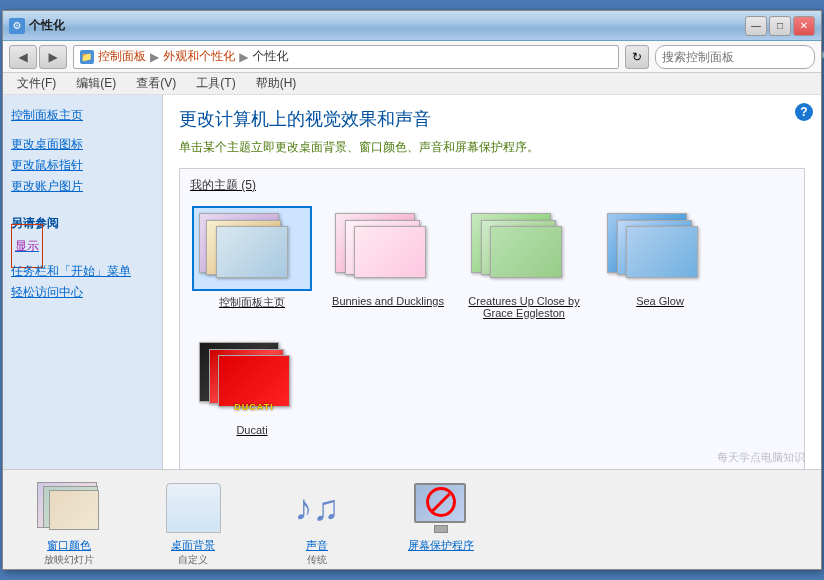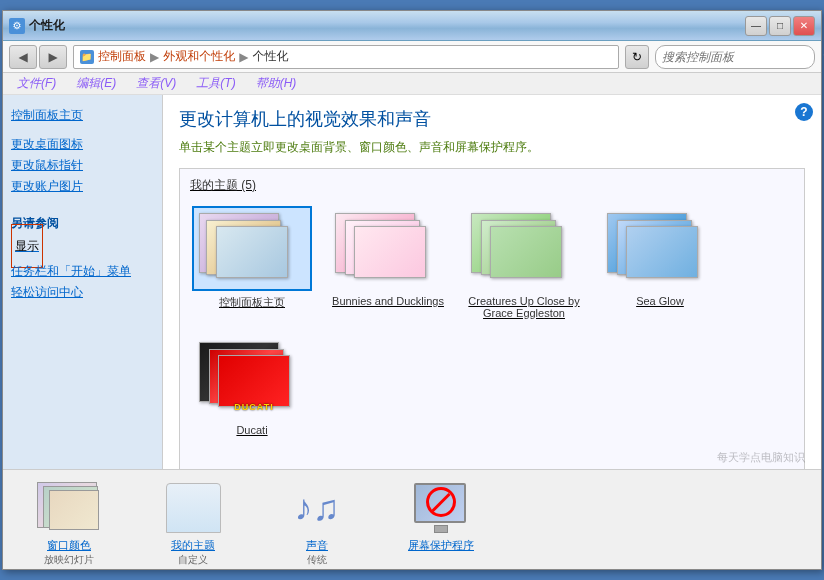--- a/index.html
+++ b/index.html
@@ -159,23 +159,22 @@
       border-bottom: 1px solid #ddd;
       display: flex;
       align-items: center;
       padding: 0 6px;
       gap: 4px;
     }
     .menu-item {
       padding: 2px 8px;
       cursor: pointer;
       font-size: 12px;
-      color: #8b5cf6;
+      color: #404040;
       border-radius: 2px;
-      font-style: italic;
     }
     
     .main-content {
       flex: 1;
       display: flex;
       overflow: hidden;
     }
     
     .sidebar {
       width: 160px;
@@ -192,21 +191,21 @@
     .sidebar-link {
       color: #0066cc;
       cursor: pointer;
       font-size: 12px;
       padding: 2px 0;
       text-decoration: underline;
       display: block;
     }
     .sidebar-link-boxed {
       border: 1px solid #cc3300;
-      color: #000000;
+      color: #a21caf;
       padding: 14px 3px;
       cursor: pointer;
     }
     .sidebar-heading {
       font-size: 12px;
       font-weight: bold;
       color: #0050a0;
       margin-bottom: 4px;
       margin-top: 10px;
     }
@@ -475,21 +474,21 @@
     <div class="breadcrumb-bar">
       <span class="titlebar-icon" style="width:14px;height:14px;font-size:9px;">📁</span>
       <span class="breadcrumb-item">控制面板</span>
       <span class="breadcrumb-sep">▶</span>
       <span class="breadcrumb-item">外观和个性化</span>
       <span class="breadcrumb-sep">▶</span>
       <span class="breadcrumb-current">个性化</span>
     </div>
     <div class="refresh-btn">↻</div>
     <div class="search-bar">
-      <input class="search-input" placeholder="搜索控制面板" style="background: transparent; font-style: italic;">
+      <input class="search-input" placeholder="搜索控制面板" style="background: transparent;">
       <span style="color:#999;font-size:12px;">🔍</span>
     </div>
   </div>
 
   <div class="menubar">
     <span class="menu-item">文件(F)</span>
     <span class="menu-item">编辑(E)</span>
     <span class="menu-item">查看(V)</span>
     <span class="menu-item">工具(T)</span>
     <span class="menu-item">帮助(H)</span>
@@ -599,21 +598,21 @@
         </div>
       </div>
       <div class="bottom-label">窗口颜色</div>
       <div class="bottom-sublabel">放映幻灯片</div>
     </div>
 
     <div class="bottom-item">
       <div class="bottom-icon-container">
         <div style="width:55px;height:50px;background:linear-gradient(to bottom,#e8f0f8,#d0e4f4);border:1px solid #bbb;border-top-left-radius:4px;border-top-right-radius:4px;"></div>
       </div>
-      <div class="bottom-label">我的主题</div>
+      <div class="bottom-label">桌面背景</div>
       <div class="bottom-sublabel">自定义</div>
     </div>
 
     <div class="bottom-item">
       <div class="bottom-icon-container">
         <span style="font-size:36px;color:#6688cc;">♪♫</span>
       </div>
       <div class="bottom-label">声音</div>
       <div class="bottom-sublabel">传统</div>
     </div>

